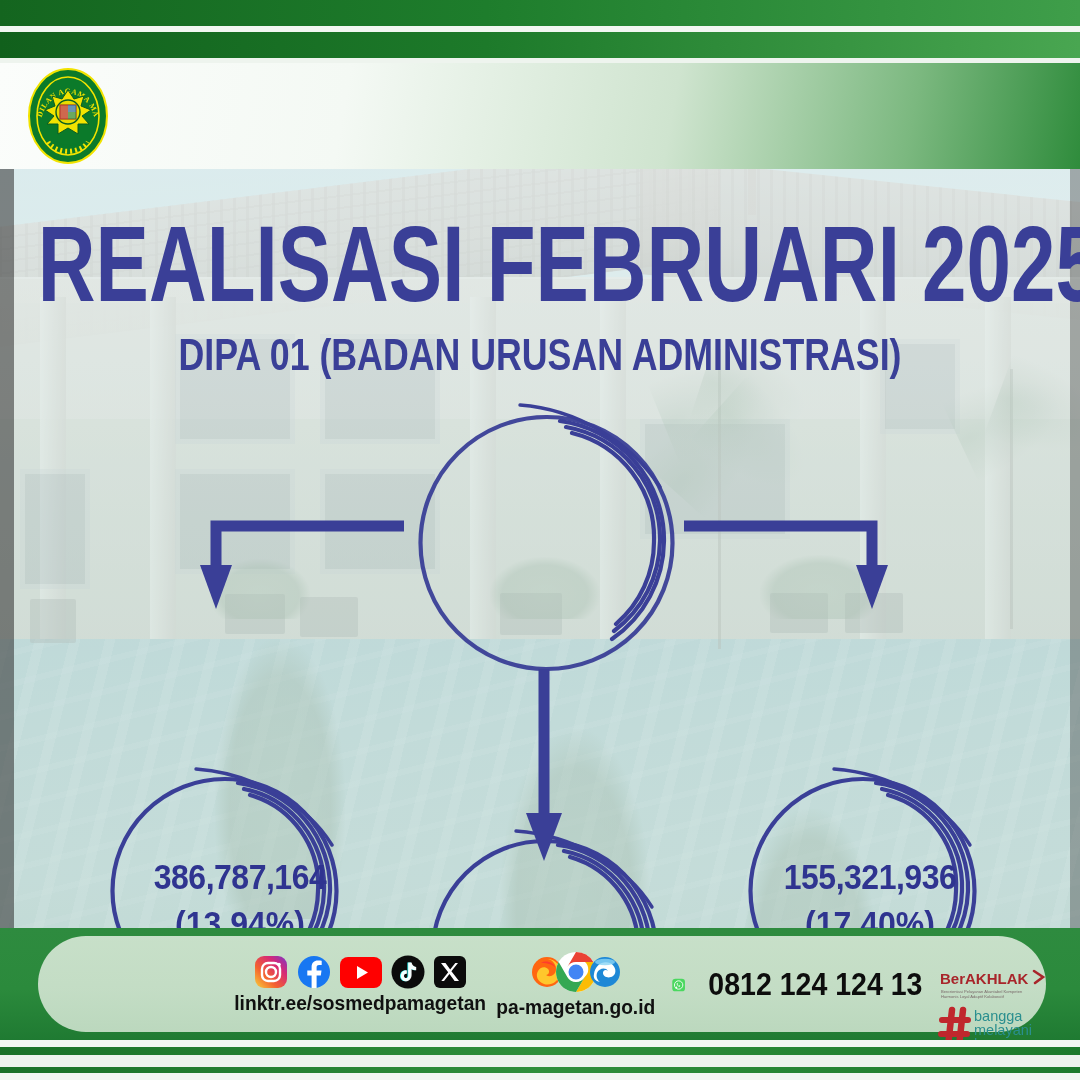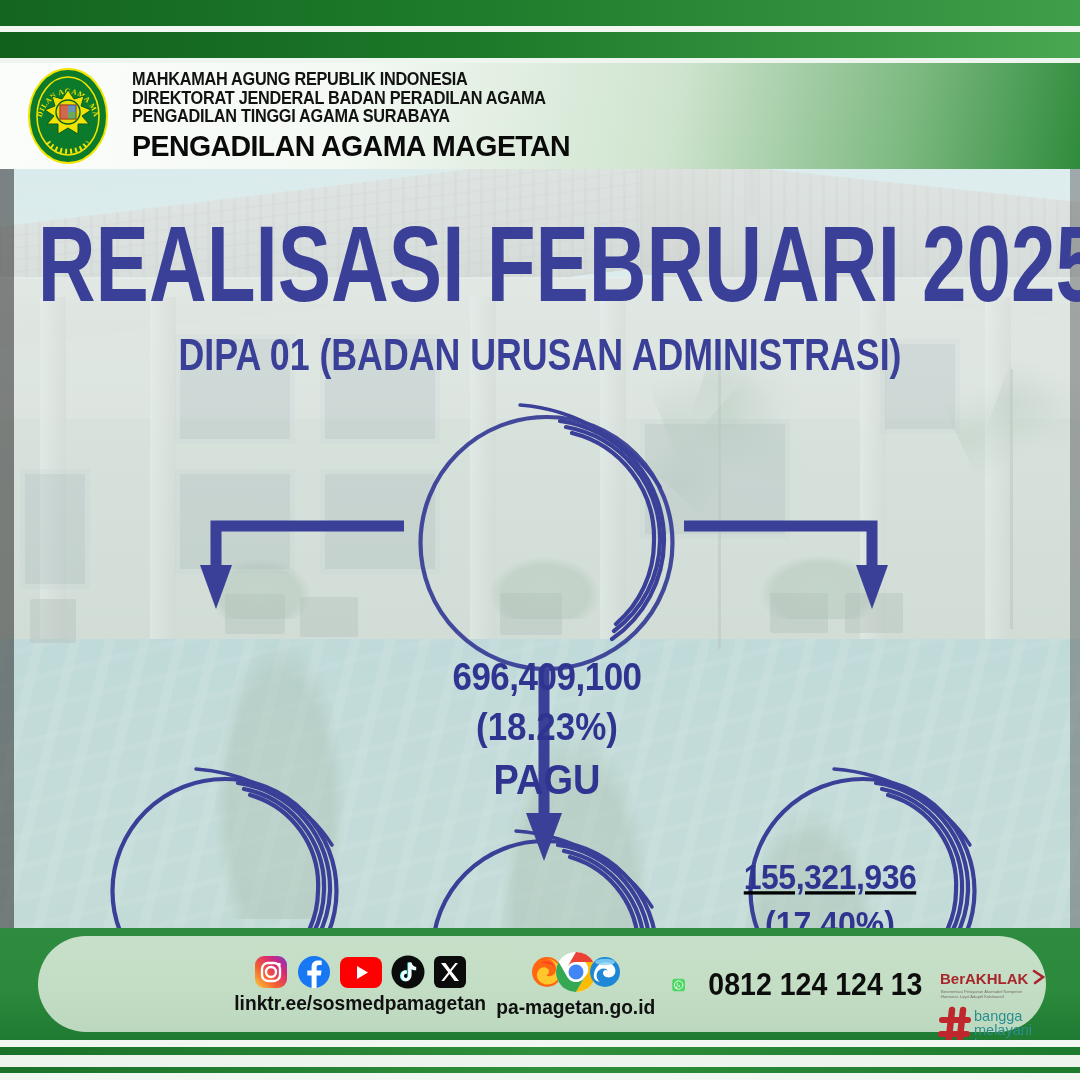--- a/index.html
+++ b/index.html
@@ -173,21 +173,21 @@
   #node-pagu .tag { font-size:38px; margin-top:12px; }
 
   #node-pegawai { left:70px; top:690px; width:340px; }
   #node-pegawai .val { font-size:32px; }
   #node-pegawai .pct { font-size:32px; margin-top:10px; }
 
   #node-modal { left:390px; top:760px; width:310px; }
   #node-modal .val { font-size:32px; }
   #node-modal .pct { font-size:32px; margin-top:10px; }
 
-  #node-barang { left:660px; top:690px; width:340px;text-decoration:underline; }
+  #node-barang { left:700px; top:690px; width:340px; }
   #node-barang .val { font-size:32px; }
   #node-barang .pct { font-size:32px; margin-top:10px; }
 
   .caption {
     position:absolute; text-align:center;
     font-family:"Liberation Sans", sans-serif;
     font-weight:bold; color:#2f3490; font-size:38px;
     transform:scaleY(1.14); transform-origin:center center;
     white-space:nowrap;
   }
@@ -260,26 +260,20 @@
         <path d="M34 39 h8 v14 h-8 z" fill="#c23b2e" opacity=".75"></path>
         <path d="M42 39 h8 v7 h-8 z" fill="#2b6fb5" opacity=".7"></path>
         <path d="M42 46 h8 v7 h-8 z" fill="#2f8b3f" opacity=".7"></path>
         <path d="M22,76 A 22,16 0 0 0 62,76" fill="none" stroke="#f2e300" stroke-width="5" stroke-dasharray="2 3"></path>
         <path id="sealarc2" d="M 24,74 A 20,14 0 0 0 60,74" fill="none"></path>
         <text font-family="Liberation Serif, serif" font-size="5.4" font-weight="bold" fill="#0b7a2a">
           <textPath href="#sealarc2" startOffset="50%" text-anchor="middle">MAGETAN</textPath>
         </text>
       </svg>
     </div>
-    <div class="header-texts">
-      <div class="h-line">MAHKAMAH AGUNG REPUBLIK INDONESIA</div>
-      <div class="h-line">DIREKTORAT JENDERAL BADAN PERADILAN AGAMA</div>
-      <div class="h-line">PENGADILAN TINGGI AGAMA SURABAYA</div>
-      <div class="h-main">PENGADILAN AGAMA MAGETAN</div>
-    </div>
   </div>
 
   <div class="stage">
 
     <div class="photo">
       <div class="sky"></div>
       <div class="roof-main"></div>
         <div class="roof-tiles"></div>
       <div class="roof-right"></div>
         <div class="roof-right-tiles"></div>
@@ -383,26 +377,25 @@
 
           <path d="M 684,357 H 872 V 400" fill="none"></path>
           <path d="M 872,440 L 856,396 L 888,396 Z" stroke="none"></path>
 
           <path d="M 544,500 V 648" fill="none"></path>
           <path d="M 544,692 L 526,644 L 562,644 Z" stroke="none"></path>
         </g>
       </svg>
     </div>
 
-    <div class="node" id="node-pagu">
-      <div class="val">696,409,100</div>
-      <div class="pct">(18.23%)</div>
-      <div class="tag">PAGU</div>
-    </div>
-
+
+    <div class="node" id="node-pegawai">
+      <div class="val">386,787,164</div>
+      <div class="pct">(13.94%)</div>
+    </div>
 
     <div class="node" id="node-modal">
       <div class="val">154,300,000</div>
       <div class="pct">(100%)</div>
     </div>
 
     <div class="node" id="node-barang">
       <div class="val">155,321,936</div>
       <div class="pct">(17.40%)</div>
     </div>

